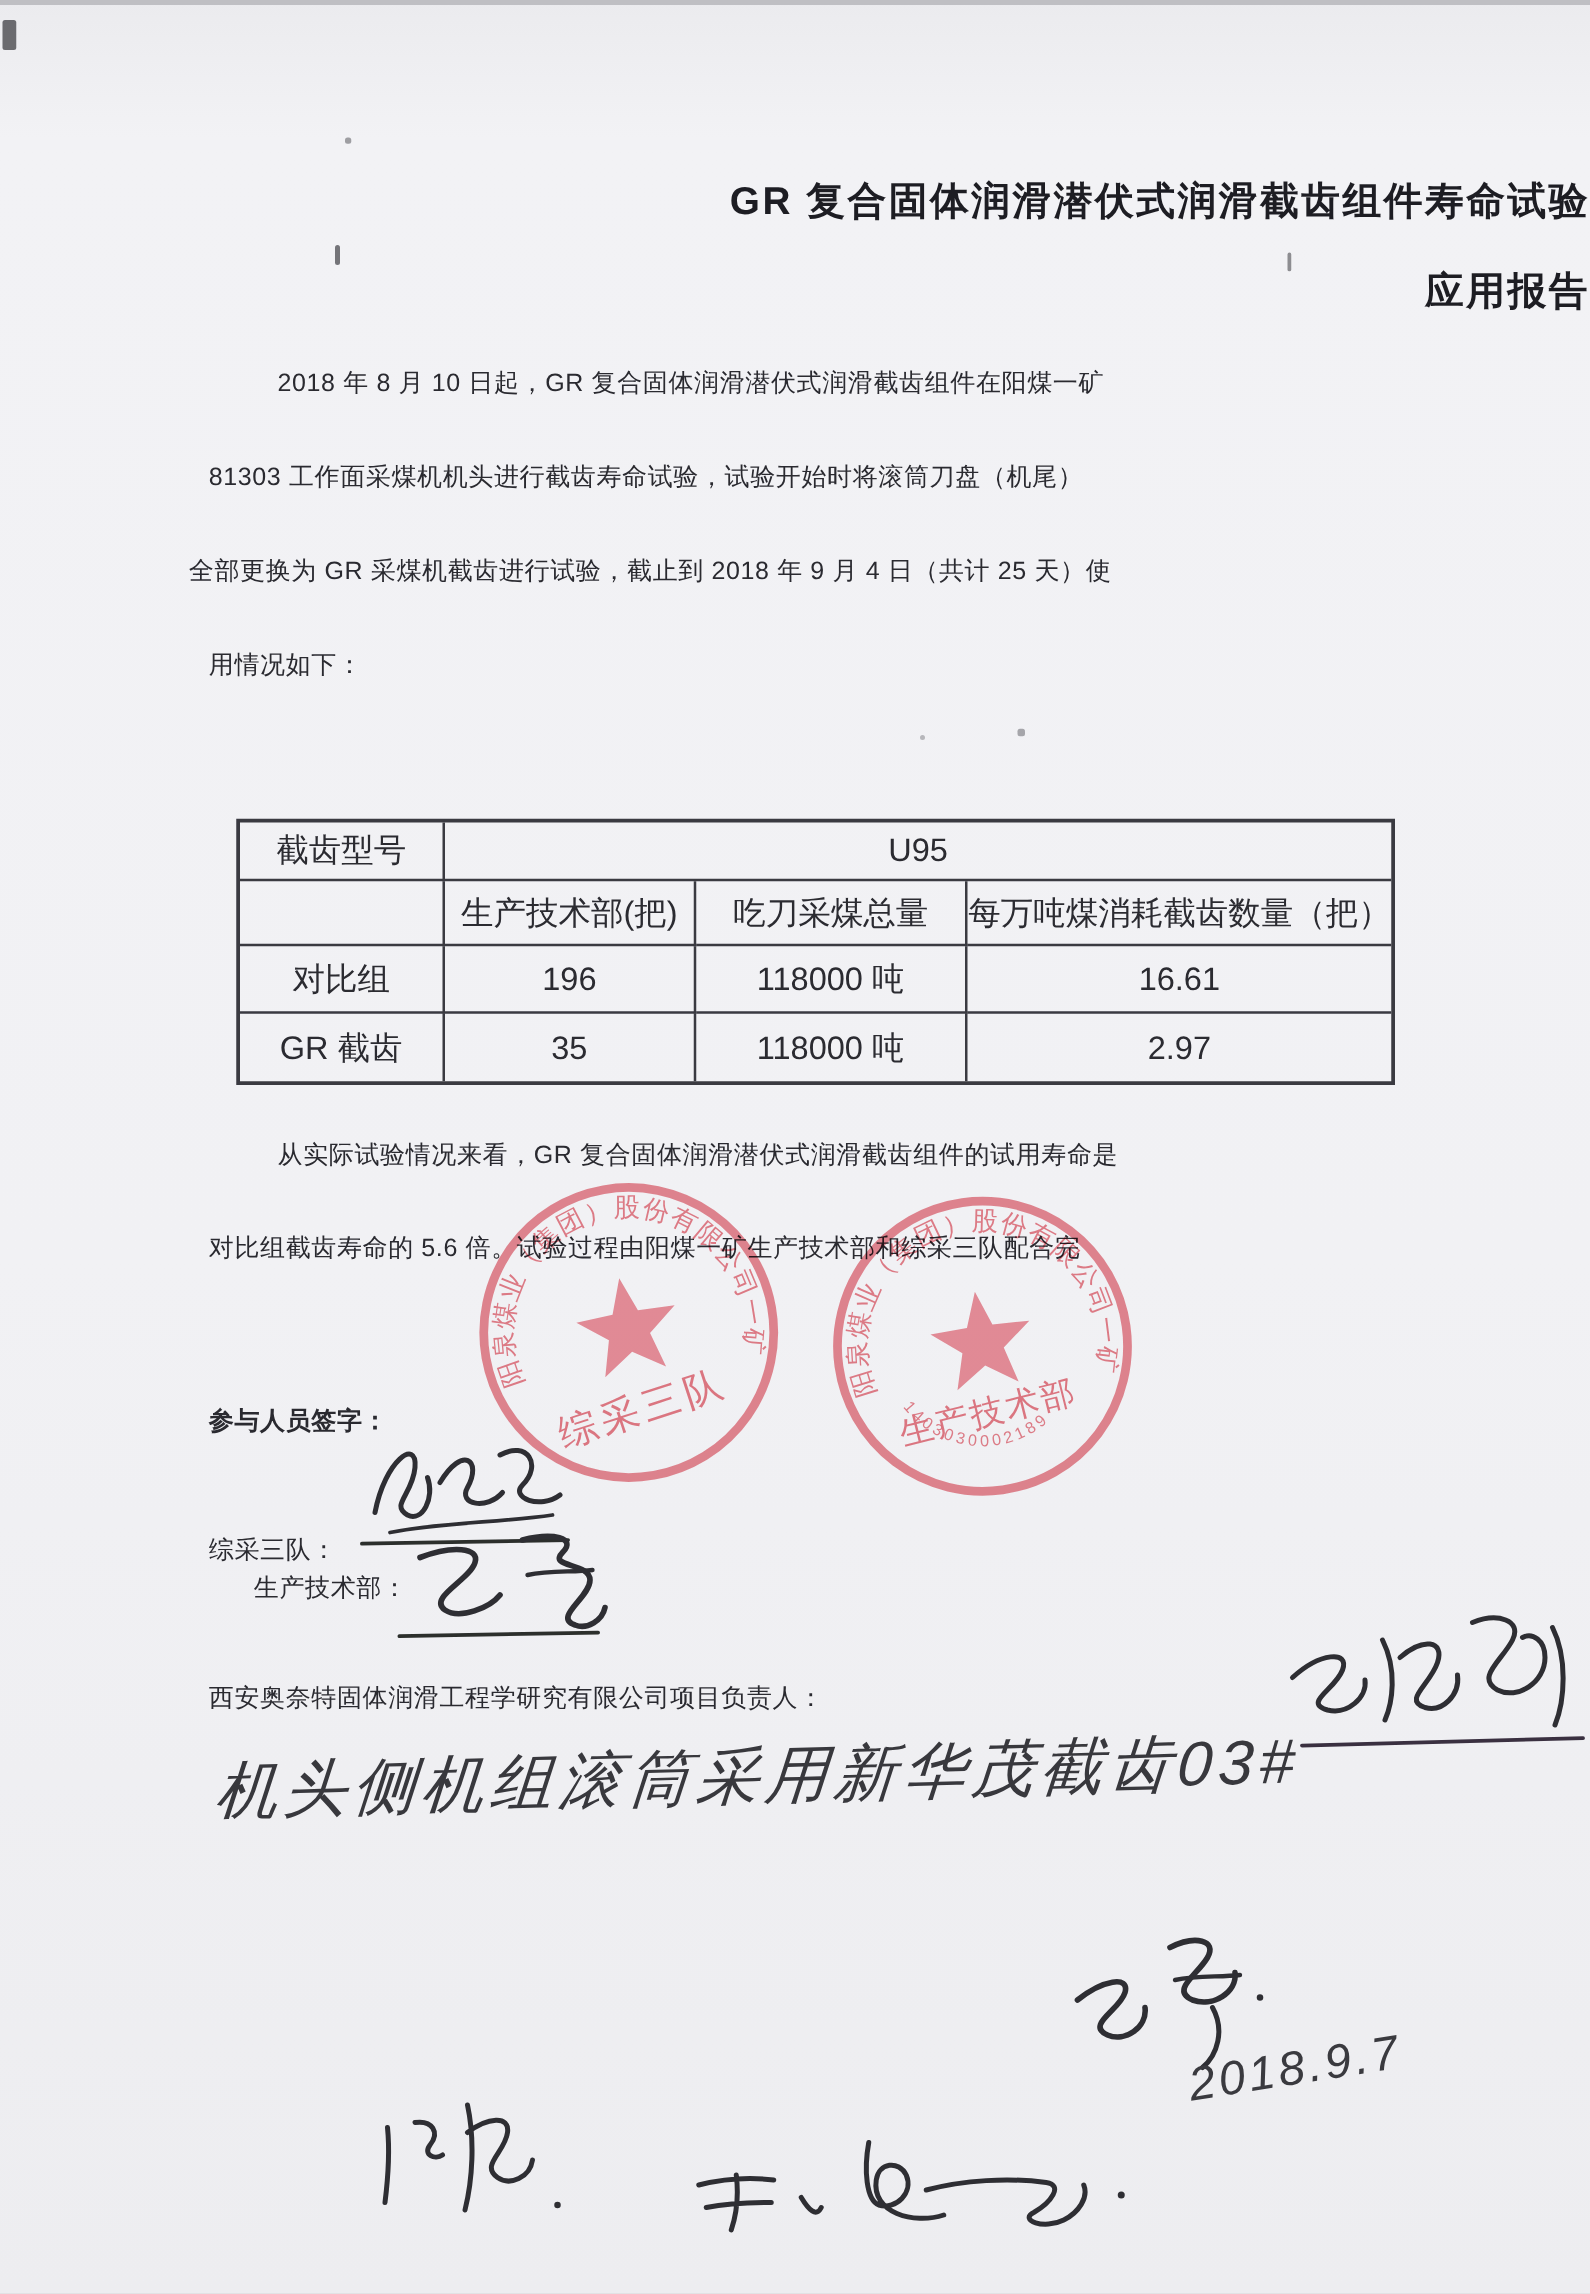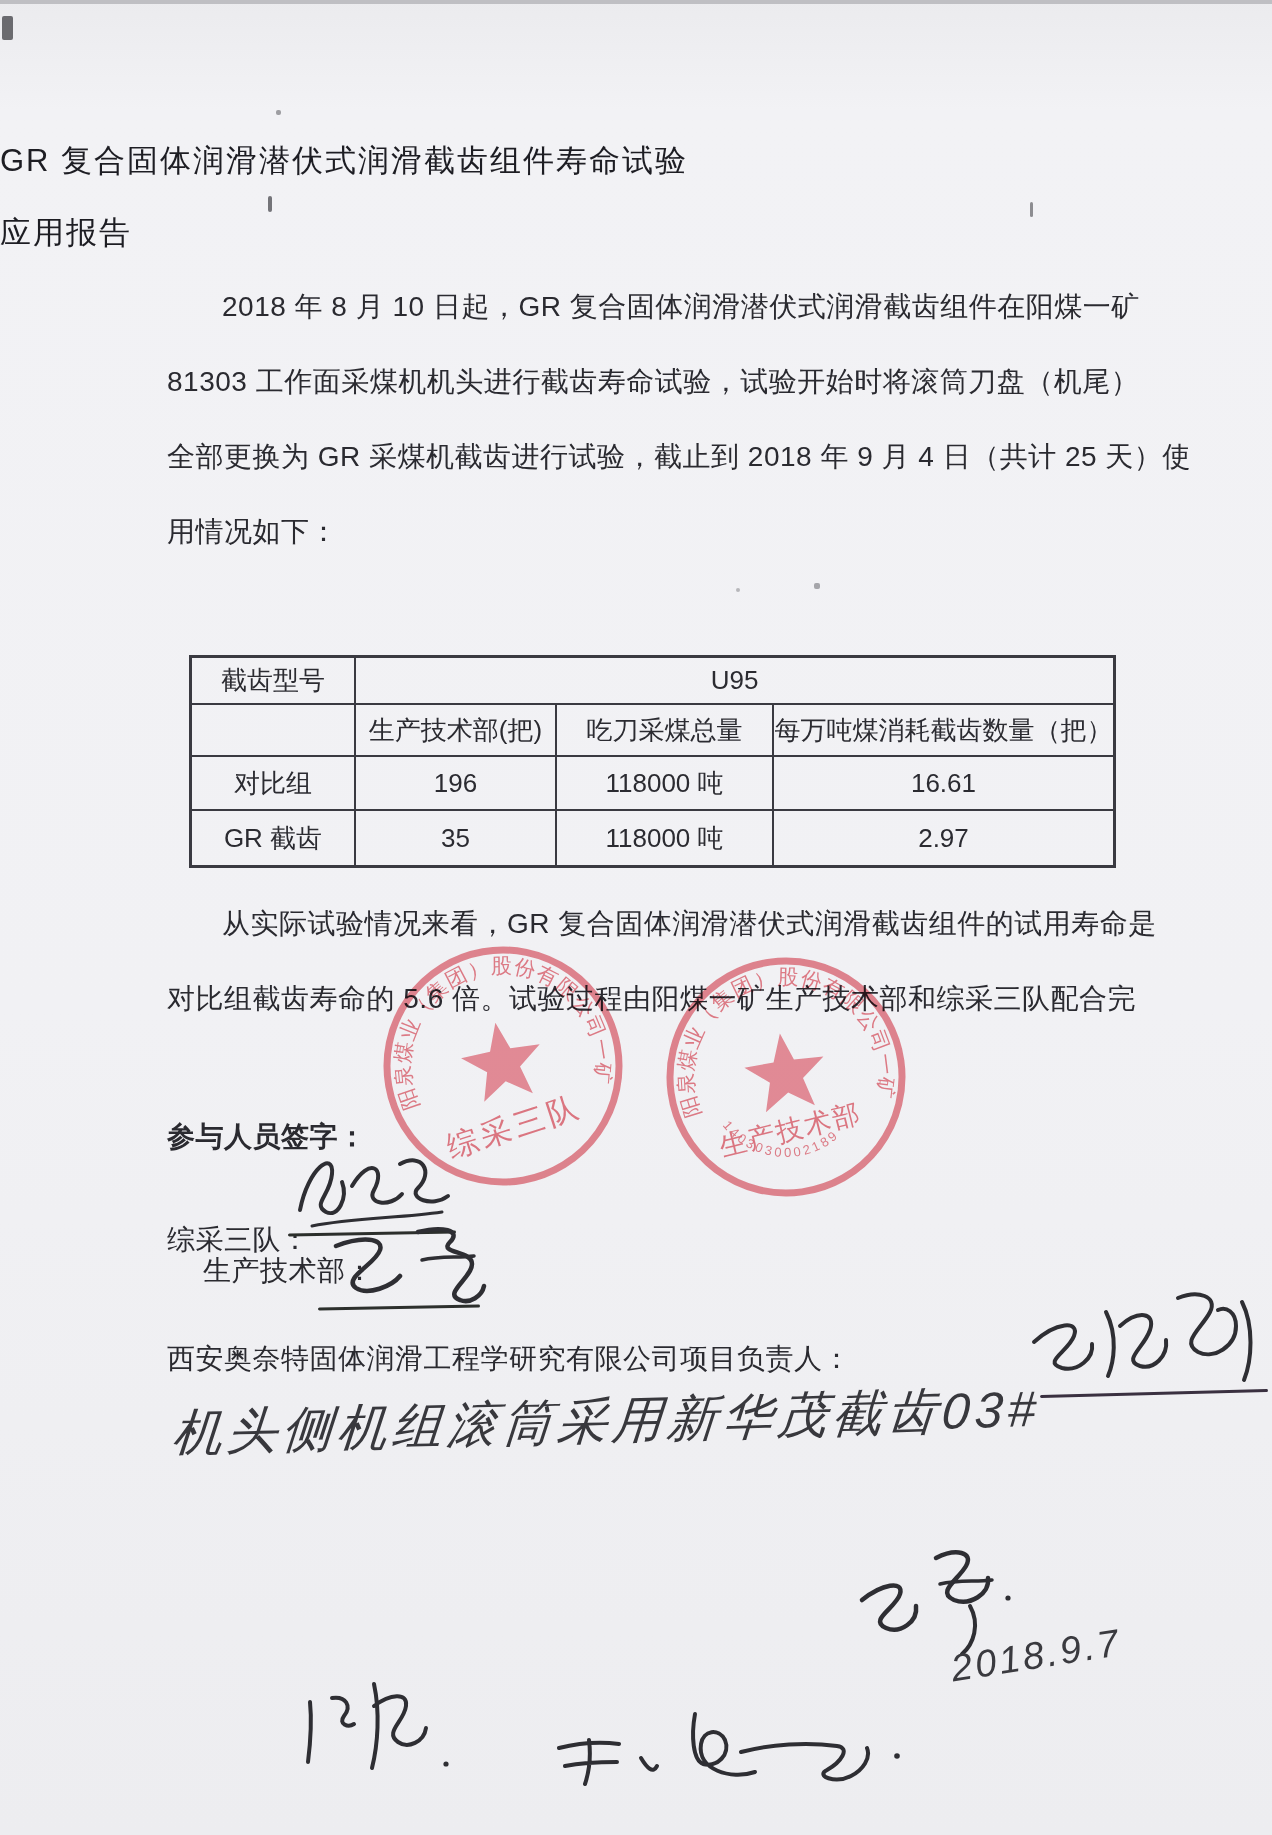--- a/index.html
+++ b/index.html
@@ -3,22 +3,22 @@
 <meta charset="utf-8">
 <style>
   html,body{margin:0;padding:0;background:#cfcfd2;}
   .page{
     position:relative;width:1272px;height:1835px;overflow:hidden;
     background:linear-gradient(180deg,#ebebee 0%,#f2f2f5 6%,#f1f1f4 55%,#ededf0 100%);
     font-family:"Liberation Sans","DejaVu Sans",sans-serif;
     color:#28282e;
   }
   .abs{position:absolute;white-space:nowrap;}
-  .titleline{font-weight:400;color:#1d1d23;letter-spacing:2px;font-size:31px;width:1272px;text-align:left;}
-  .bodyline{font-size:28px;line-height:38px;color:#2a2a30;letter-spacing:0.5px;}
+  .titleline{font-weight:700;color:#1d1d23;letter-spacing:2px;font-size:31px;width:1272px;text-align:right;}
+  .bodyline{font-size:20px;line-height:38px;color:#2a2a30;letter-spacing:0.5px;}
   .boldline{font-weight:700;}
   
   .tbl{
     position:absolute;left:189px;top:655px;
     display:grid;grid-template-columns:164px 201px 217px 339px;
     grid-template-rows:47px 52px 54px 54px;
     border:3px solid #3a3a41;background:transparent;
     font-size:26px;color:#2b2b31;
   }
   .tbl .c{border-right:2px solid #3a3a41;border-bottom:2px solid #3a3a41;
@@ -53,21 +53,21 @@
   <div class="speck" style="left:268px;top:196px;width:4px;height:16px;opacity:.75;"></div>
   <div class="speck" style="left:1030px;top:202px;width:3px;height:15px;opacity:.6;"></div>
   <div class="speck" style="left:814px;top:583px;width:6px;height:6px;opacity:.45;"></div>
   <div class="speck" style="left:736px;top:588px;width:4px;height:4px;opacity:.35;"></div>
 
   <div class="abs titleline" style="top:140px;">GR 复合固体润滑潜伏式润滑截齿组件寿命试验</div>
   <div class="abs titleline" style="top:212px;">应用报告</div>
 
   <div class="abs bodyline" style="left:222px;top:288px;">2018 年 8 月 10 日起，GR 复合固体润滑潜伏式润滑截齿组件在阳煤一矿</div>
   <div class="abs bodyline" style="left:167px;top:363px;">81303 工作面采煤机机头进行截齿寿命试验，试验开始时将滚筒刀盘（机尾）</div>
-  <div class="abs bodyline" style="left:167px;top:438px;">全部更换为 GR 采煤机截齿进行试验，截止到 2018 年 9 月 4 日（共计 25 天）使</div>
+  <div class="abs bodyline" style="left:151px;top:438px;">全部更换为 GR 采煤机截齿进行试验，截止到 2018 年 9 月 4 日（共计 25 天）使</div>
   <div class="abs bodyline" style="left:167px;top:513px;">用情况如下：</div>
 
   <div class="tbl">
     <div class="c">截齿型号</div>
     <div class="c span3 lastcol">U95</div>
 
     <div class="c"></div>
     <div class="c">生产技术部(把)</div>
     <div class="c">吃刀采煤总量</div>
     <div class="c lastcol">每万吨煤消耗截齿数量（把）</div>

